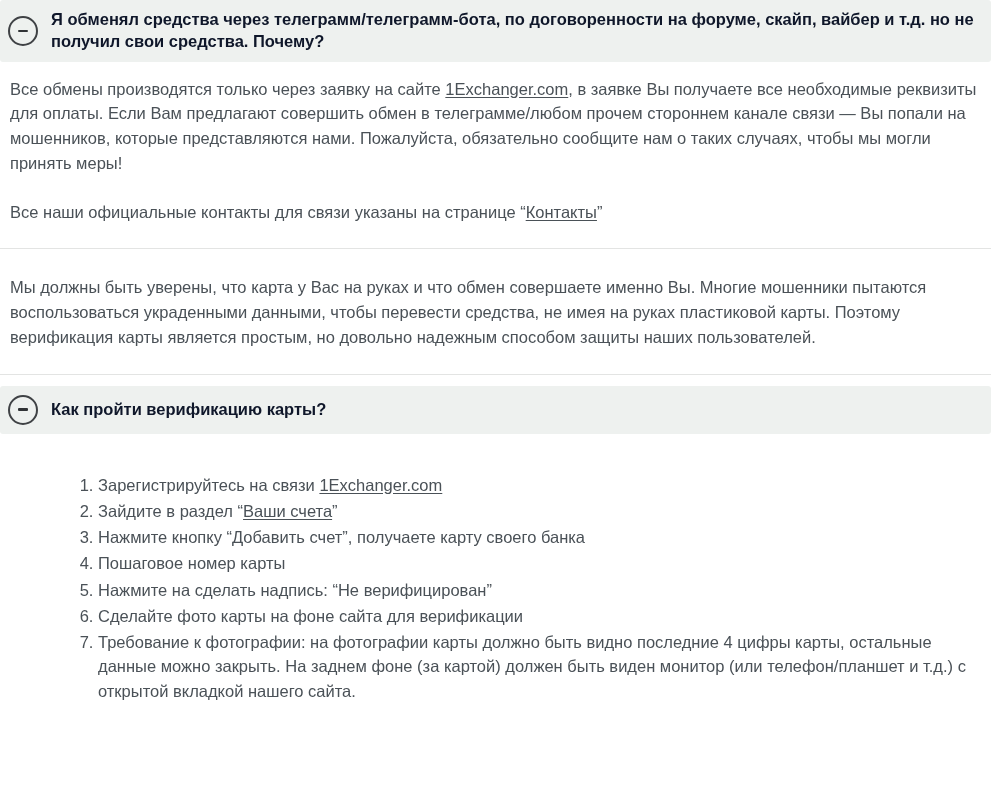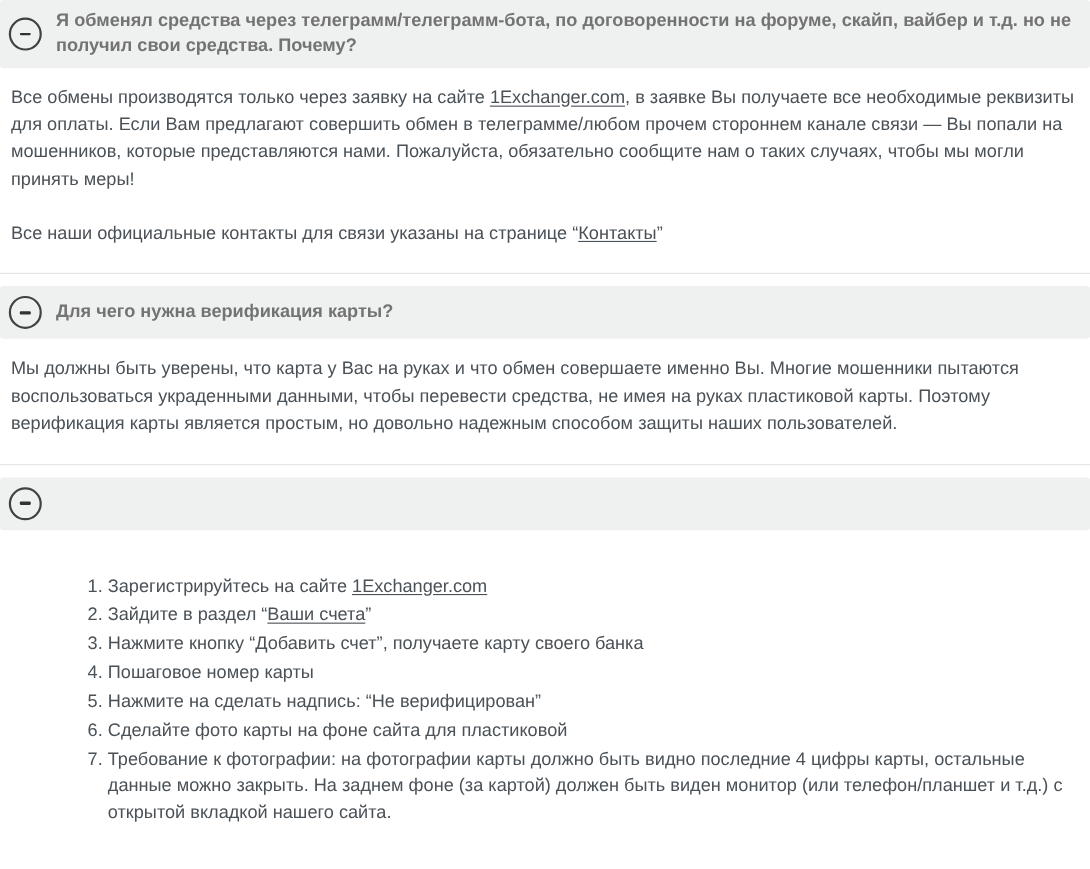--- a/index.html
+++ b/index.html
@@ -44,21 +44,21 @@
   .faq-toggle .minus-bar {
     width: 10px;
     height: 2.5px;
     background: #303336;
     border-radius: 1px;
   }
   .faq-question {
     margin: 0;
     font-size: 16.5px;
     font-weight: 700;
-    color: #737373;
+    color: #0f172a;
     line-height: 1.32;
   }
   .faq-body {
     padding: 15px 10px 24px 10px;
     font-size: 16.5px;
     line-height: 1.5;
     color: #4a5157;
   }
   .faq-body p {
     margin: 0 0 24px 0;
@@ -91,45 +91,40 @@
         </span>
       <h3 class="faq-question">Я обменял средства через телеграмм/телеграмм-бота, по договоренности на форуме, скайп, вайбер и т.д. но не получил свои средства. Почему?</h3>
     </header>
     <div class="faq-body">
       <p><span>Все обмены производятся только через заявку на сайте </span><a href="#" class="link">1Exchanger.com</a><span>, в заявке Вы получаете все необходимые реквизиты для оплаты. Если Вам предлагают совершить обмен в телеграмме/любом прочем стороннем канале связи — Вы попали на мошенников, которые представляются нами. Пожалуйста, обязательно сообщите нам о таких случаях, чтобы мы могли принять меры!</span></p>
       <p><span>Все наши официальные контакты для связи указаны на странице “</span><a href="#" class="link">Контакты</a><span>”</span></p>
     </div>
   </section>
 
   <section class="faq-item">
-    <header class="faq-header">
-      <span class="faq-toggle">
-          <span class="minus-bar"></span>
-        </span>
-      <h3 class="faq-question">Для чего нужна верификация карты?</h3>
-    </header>
     <div class="faq-body">
       <p><span>Мы должны быть уверены, что карта у Вас на руках и что обмен совершаете именно Вы. Многие мошенники пытаются воспользоваться украденными данными, чтобы перевести средства, не имея на руках пластиковой карты. Поэтому верификация карты является простым, но довольно надежным способом защиты наших пользователей.</span></p>
     </div>
   </section>
 
   <section class="faq-item">
     <header class="faq-header">
       <span class="faq-toggle">
           <span class="minus-bar"></span>
         </span>
+      <h3 class="faq-question">Как пройти верификацию карты?</h3>
     </header>
     <div class="faq-body">
       <ol class="steps">
-        <li><span>Зарегистрируйтесь на сайте </span><a href="#" class="link">1Exchanger.com</a></li>
+        <li><span>Зарегистрируйтесь на связи </span><a href="#" class="link">1Exchanger.com</a></li>
         <li><span>Зайдите в раздел “</span><a href="#" class="link">Ваши счета</a><span>”</span></li>
         <li><span>Нажмите кнопку “Добавить счет”, получаете карту своего банка</span></li>
         <li><span>Пошаговое номер карты</span></li>
         <li><span>Нажмите на сделать надпись: “Не верифицирован”</span></li>
-        <li><span>Сделайте фото карты на фоне сайта для пластиковой</span></li>
+        <li><span>Сделайте фото карты на фоне сайта для верификации</span></li>
         <li><span>Требование к фотографии: на фотографии карты должно быть видно последние 4 цифры карты, остальные данные можно закрыть. На заднем фоне (за картой) должен быть виден монитор (или телефон/планшет и т.д.) с открытой вкладкой нашего сайта.</span></li>
 
       </ol>
 
     </div>
   </section>
 
 </div>
 
 </body></html>

